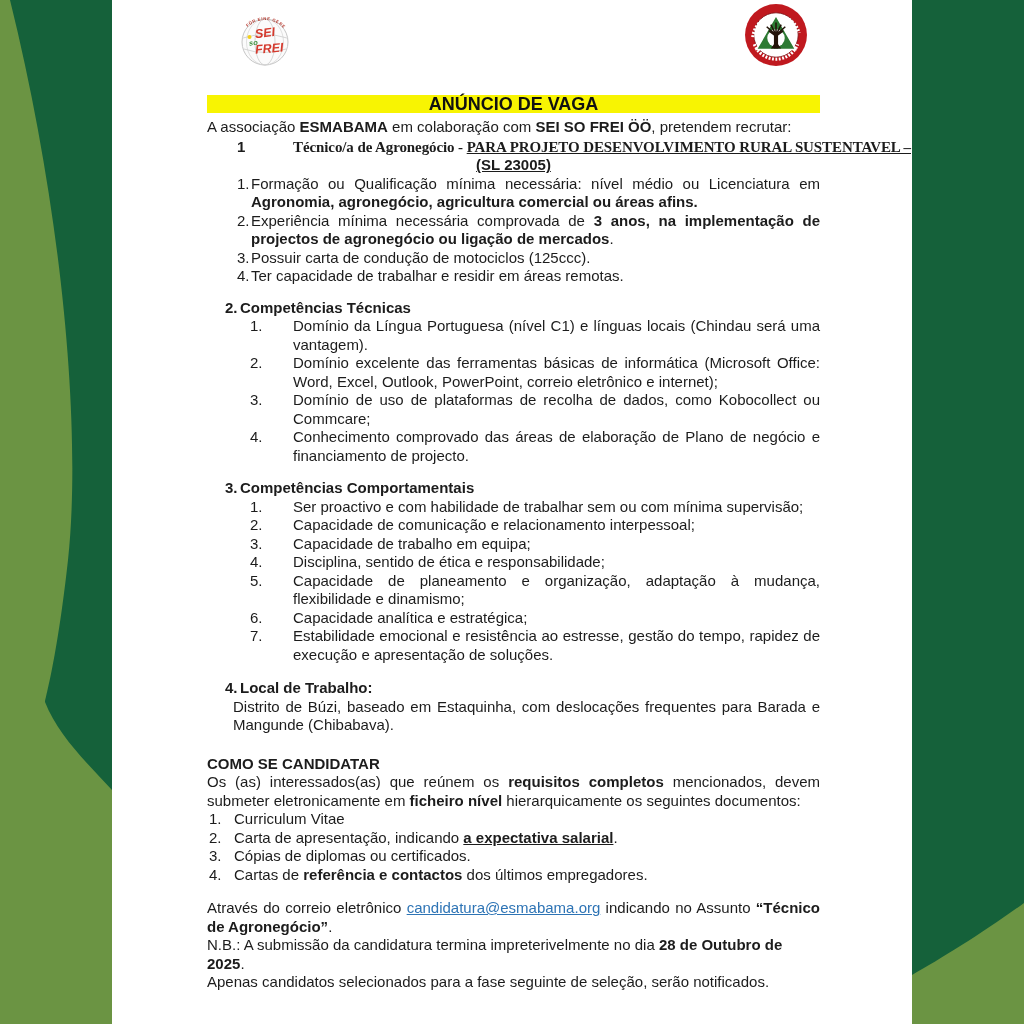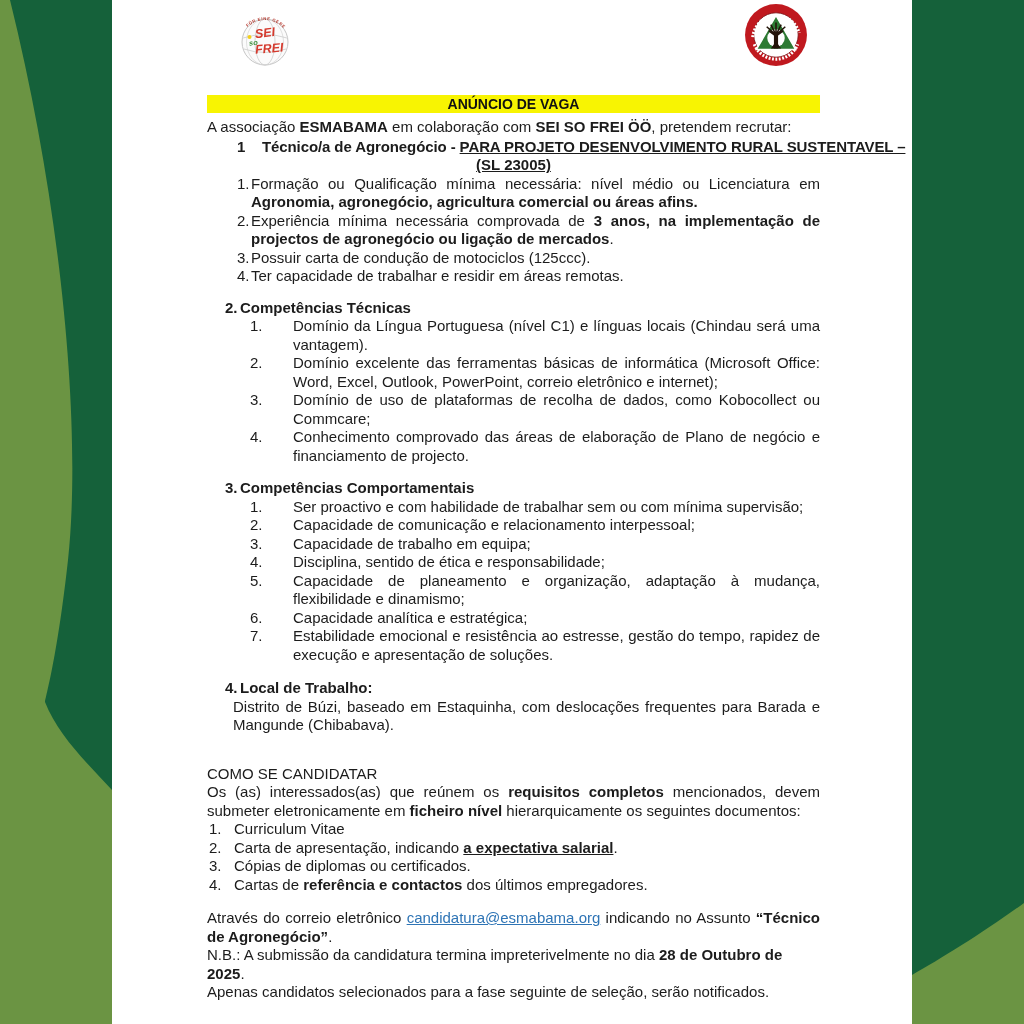--- a/index.html
+++ b/index.html
@@ -16,43 +16,43 @@
   .logo{position:absolute;}
   .logo-left{left:236px;top:11px;width:58px;height:58px;}
   .logo-right{left:744px;top:3px;width:64px;height:64px;}
   
   .doc{
     position:absolute;left:207px;top:0;width:613px;
     font-size:15px;line-height:18.5px;
   }
   .banner{
     margin-top:95px;background:#f8f402;height:18px;
-    text-align:center;font-weight:bold;font-size:14px;line-height:18px;color:#111;
+    text-align:center;font-weight:bold;font-size:18px;line-height:18px;color:#111;
   }
   p{margin:0;}
   .intro{margin-top:5px;}
   .job{position:relative;font-weight:bold;margin-top:1px;white-space:nowrap;letter-spacing:-0.1px;}
   .job .jnum{position:absolute;left:30px;}
-  .job .jtxt{display:block;margin-left:55px;}
+  .job .jtxt{display:block;margin-left:86px;font-family:Liberation Serif, serif;}
   .sl-line{text-align:center;}
   .perfil-head{margin-top:9px;font-weight:bold;}
   .sec-head{position:relative;font-weight:bold;}
   .sec-head .num{position:absolute;left:18px;}
   .sec-head .title{display:block;margin-left:33px;}
   .mt2{margin-top:13px;}
   .mt3{margin-top:14px;}
   .mt4{margin-top:15px;}
   .li{position:relative;text-align:justify;}
   .li .num{position:absolute;}
   .li .txt{display:block;}
   .li.s1 .num{left:30px;} .li.s1 .txt{margin-left:44px;}
   .li.sx .num{left:43px;} .li.sx .txt{margin-left:86px;}
   .li.dx .num{left:2px;}  .li.dx .txt{margin-left:27px;}
   .local-body{margin-left:26px;text-align:justify;}
-  .como{margin-top:30px;font-weight:normal;}
+  .como{margin-top:20px;font-weight:bold;}
   .apply-intro{text-align:justify;}
   .email-par{margin-top:15px;text-align:justify;}
   
   .b{font-weight:bold;}
   .u{text-decoration:underline;}
   a.link{color:#2e74b5;text-decoration:underline;cursor:pointer;}
 </style>
 </head>
 <body>
 

